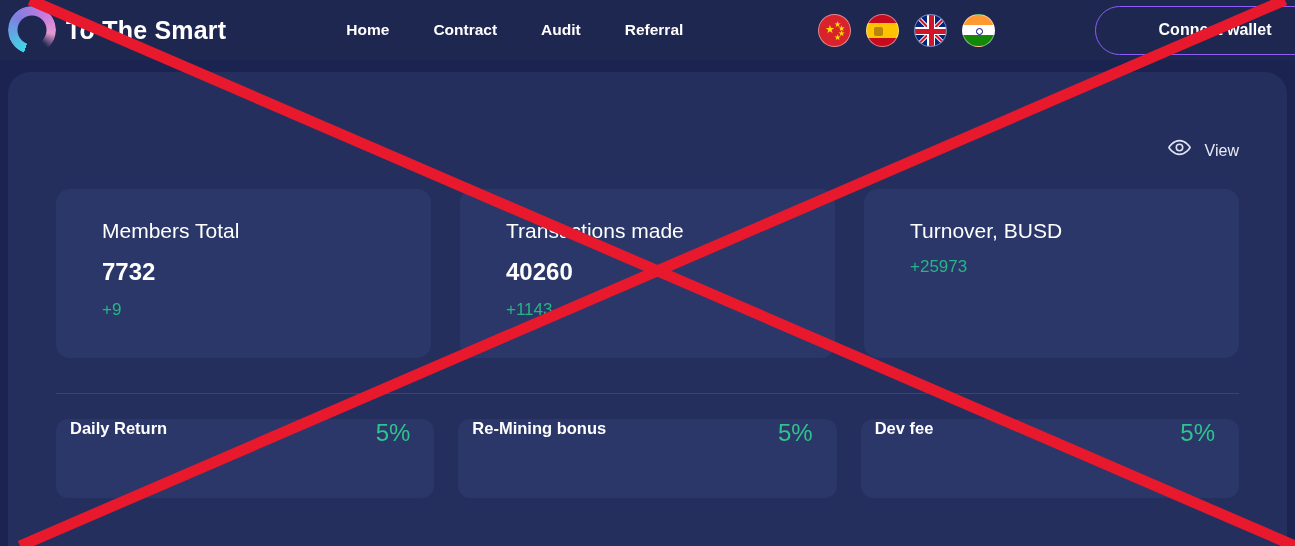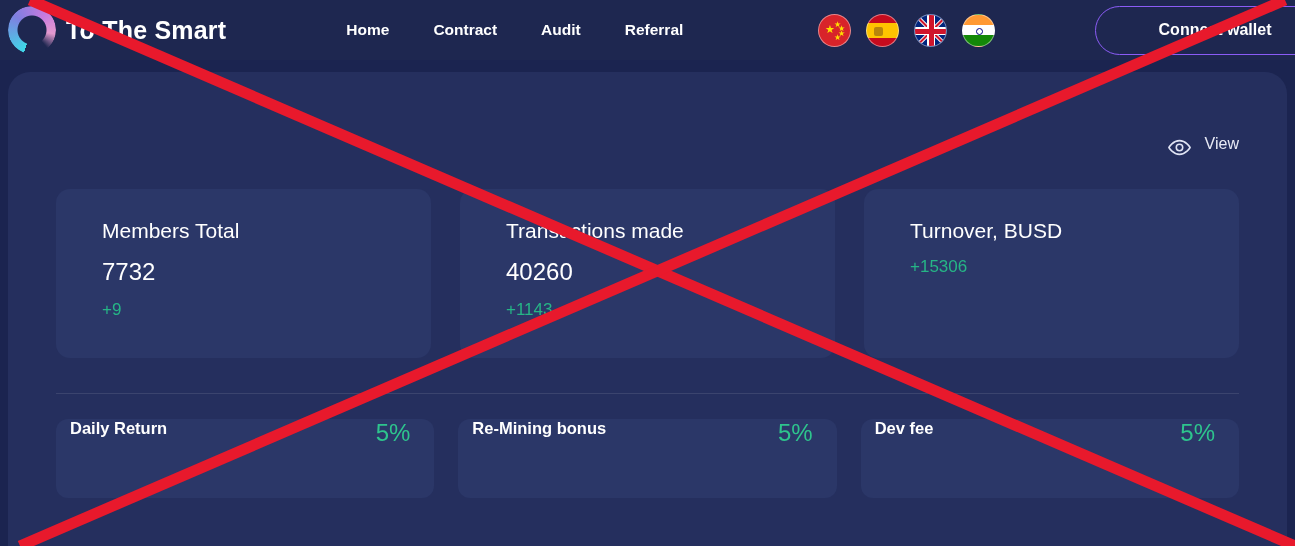--- a/index.html
+++ b/index.html
@@ -100,21 +100,21 @@
   }
   .panel-head{
     display:flex; align-items:center;
     padding-top:63px;
   }
   .panel-title{
     color:#ffffff; font-size:30px; font-weight:700; letter-spacing:.2px;
     white-space:nowrap;
   }
   .view-link{
-    margin-left:auto; display:flex; align-items:flex-start; gap:13px;
+    margin-left:auto; display:flex; align-items:flex-end; gap:13px;
     cursor:pointer;
   }
   .view-label{ color:#e8eaf5; font-size:16px; font-weight:500; }
 
   
   .cards-row{
     display:flex; gap:29px;
     margin-top:29px;
   }
   .card{
@@ -122,21 +122,21 @@
     height:169px;
     background:#2b3768;
     border-radius:14px;
     padding:30px 0 0 46px;
   }
   .card-label{
     color:#ffffff; font-size:21px; font-weight:500;
     white-space:nowrap;
   }
   .card-value{
-    color:#ffffff; font-size:24px; font-weight:400;
+    color:#ffffff; font-size:24px; font-weight:700;
     margin-top:15px;
   }
   .card-delta{
     color:#26b586; font-size:17px; font-weight:500;
     margin-top:14px;
   }
 
   
   .divider{
     height:1px; background:rgba(255,255,255,.10);
@@ -242,21 +242,21 @@
       </div>
 
       <div class="card">
         <div class="card-label">Transactions made</div>
         <div class="card-value">40260</div>
         <div class="card-delta">+1143</div>
       </div>
 
       <div class="card">
         <div class="card-label">Turnover, BUSD</div>
-        <div class="card-delta">+15306</div>
+        <div class="card-delta">+25973</div>
       </div>
     </div>
 
     <div class="divider"></div>
 
     <div class="mini-row">
 
       <div class="mini">
         <span class="mini-label">Daily Return</span>
         <span class="mini-value">5%</span>

